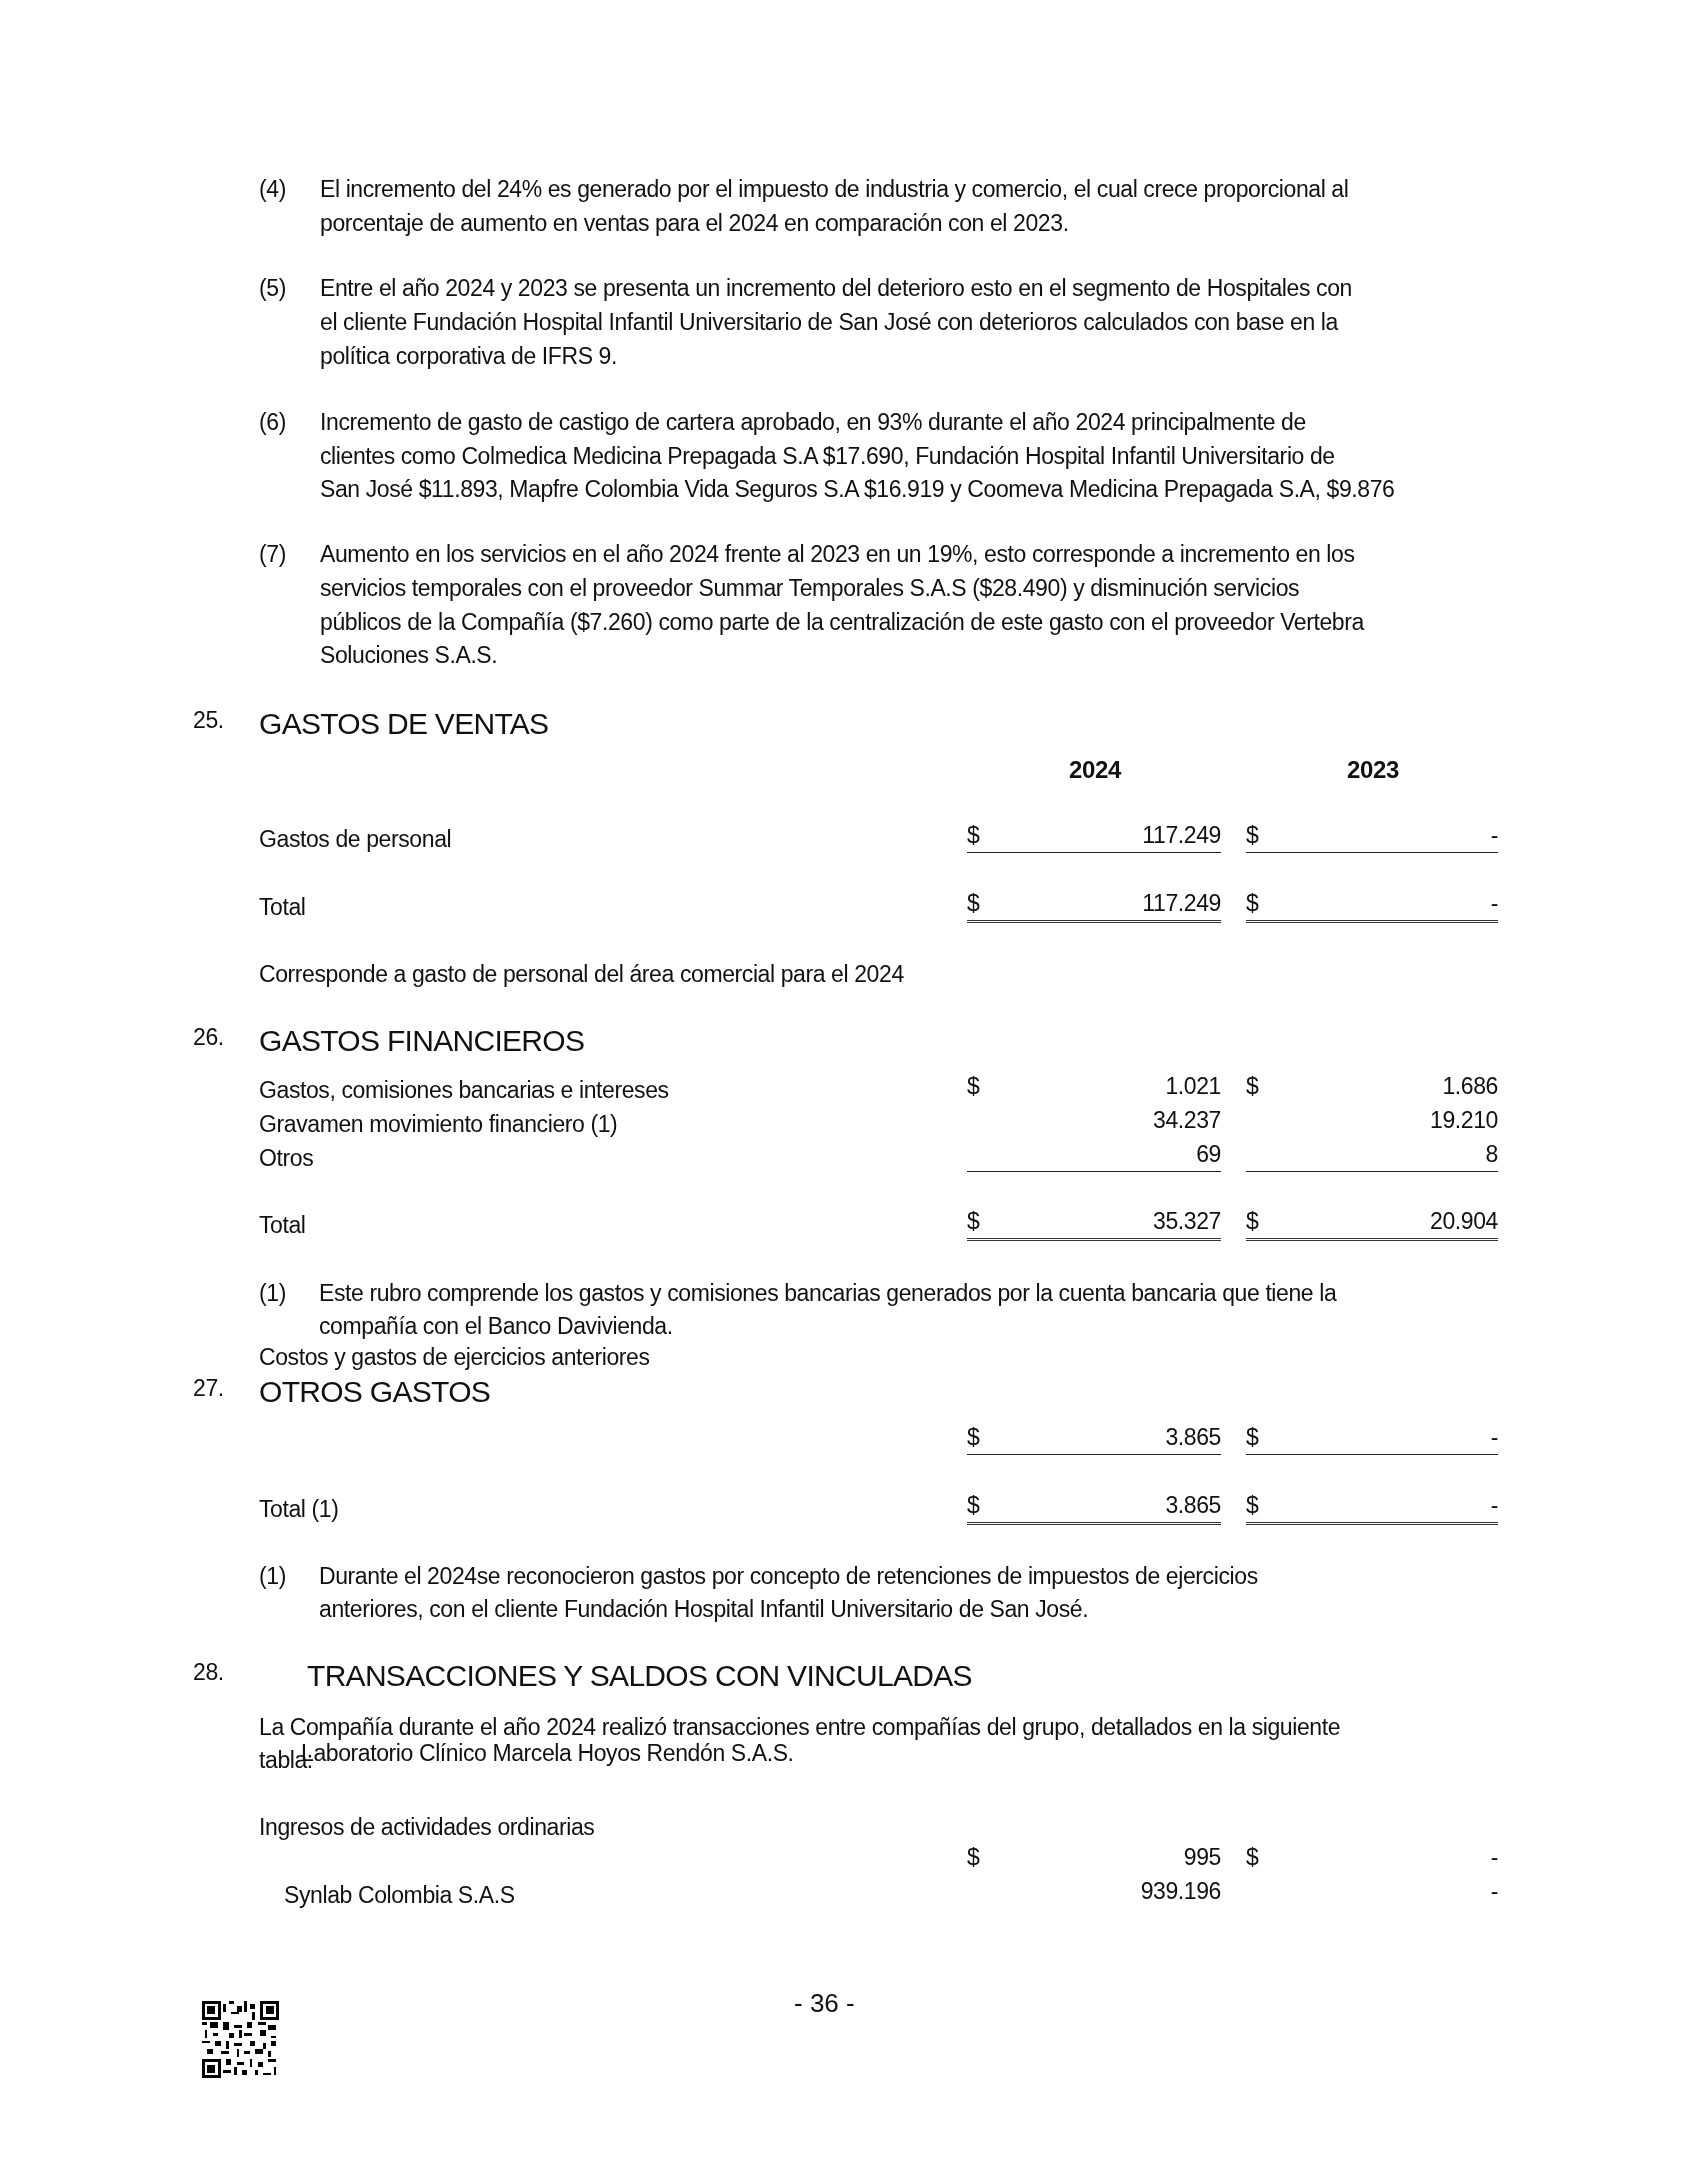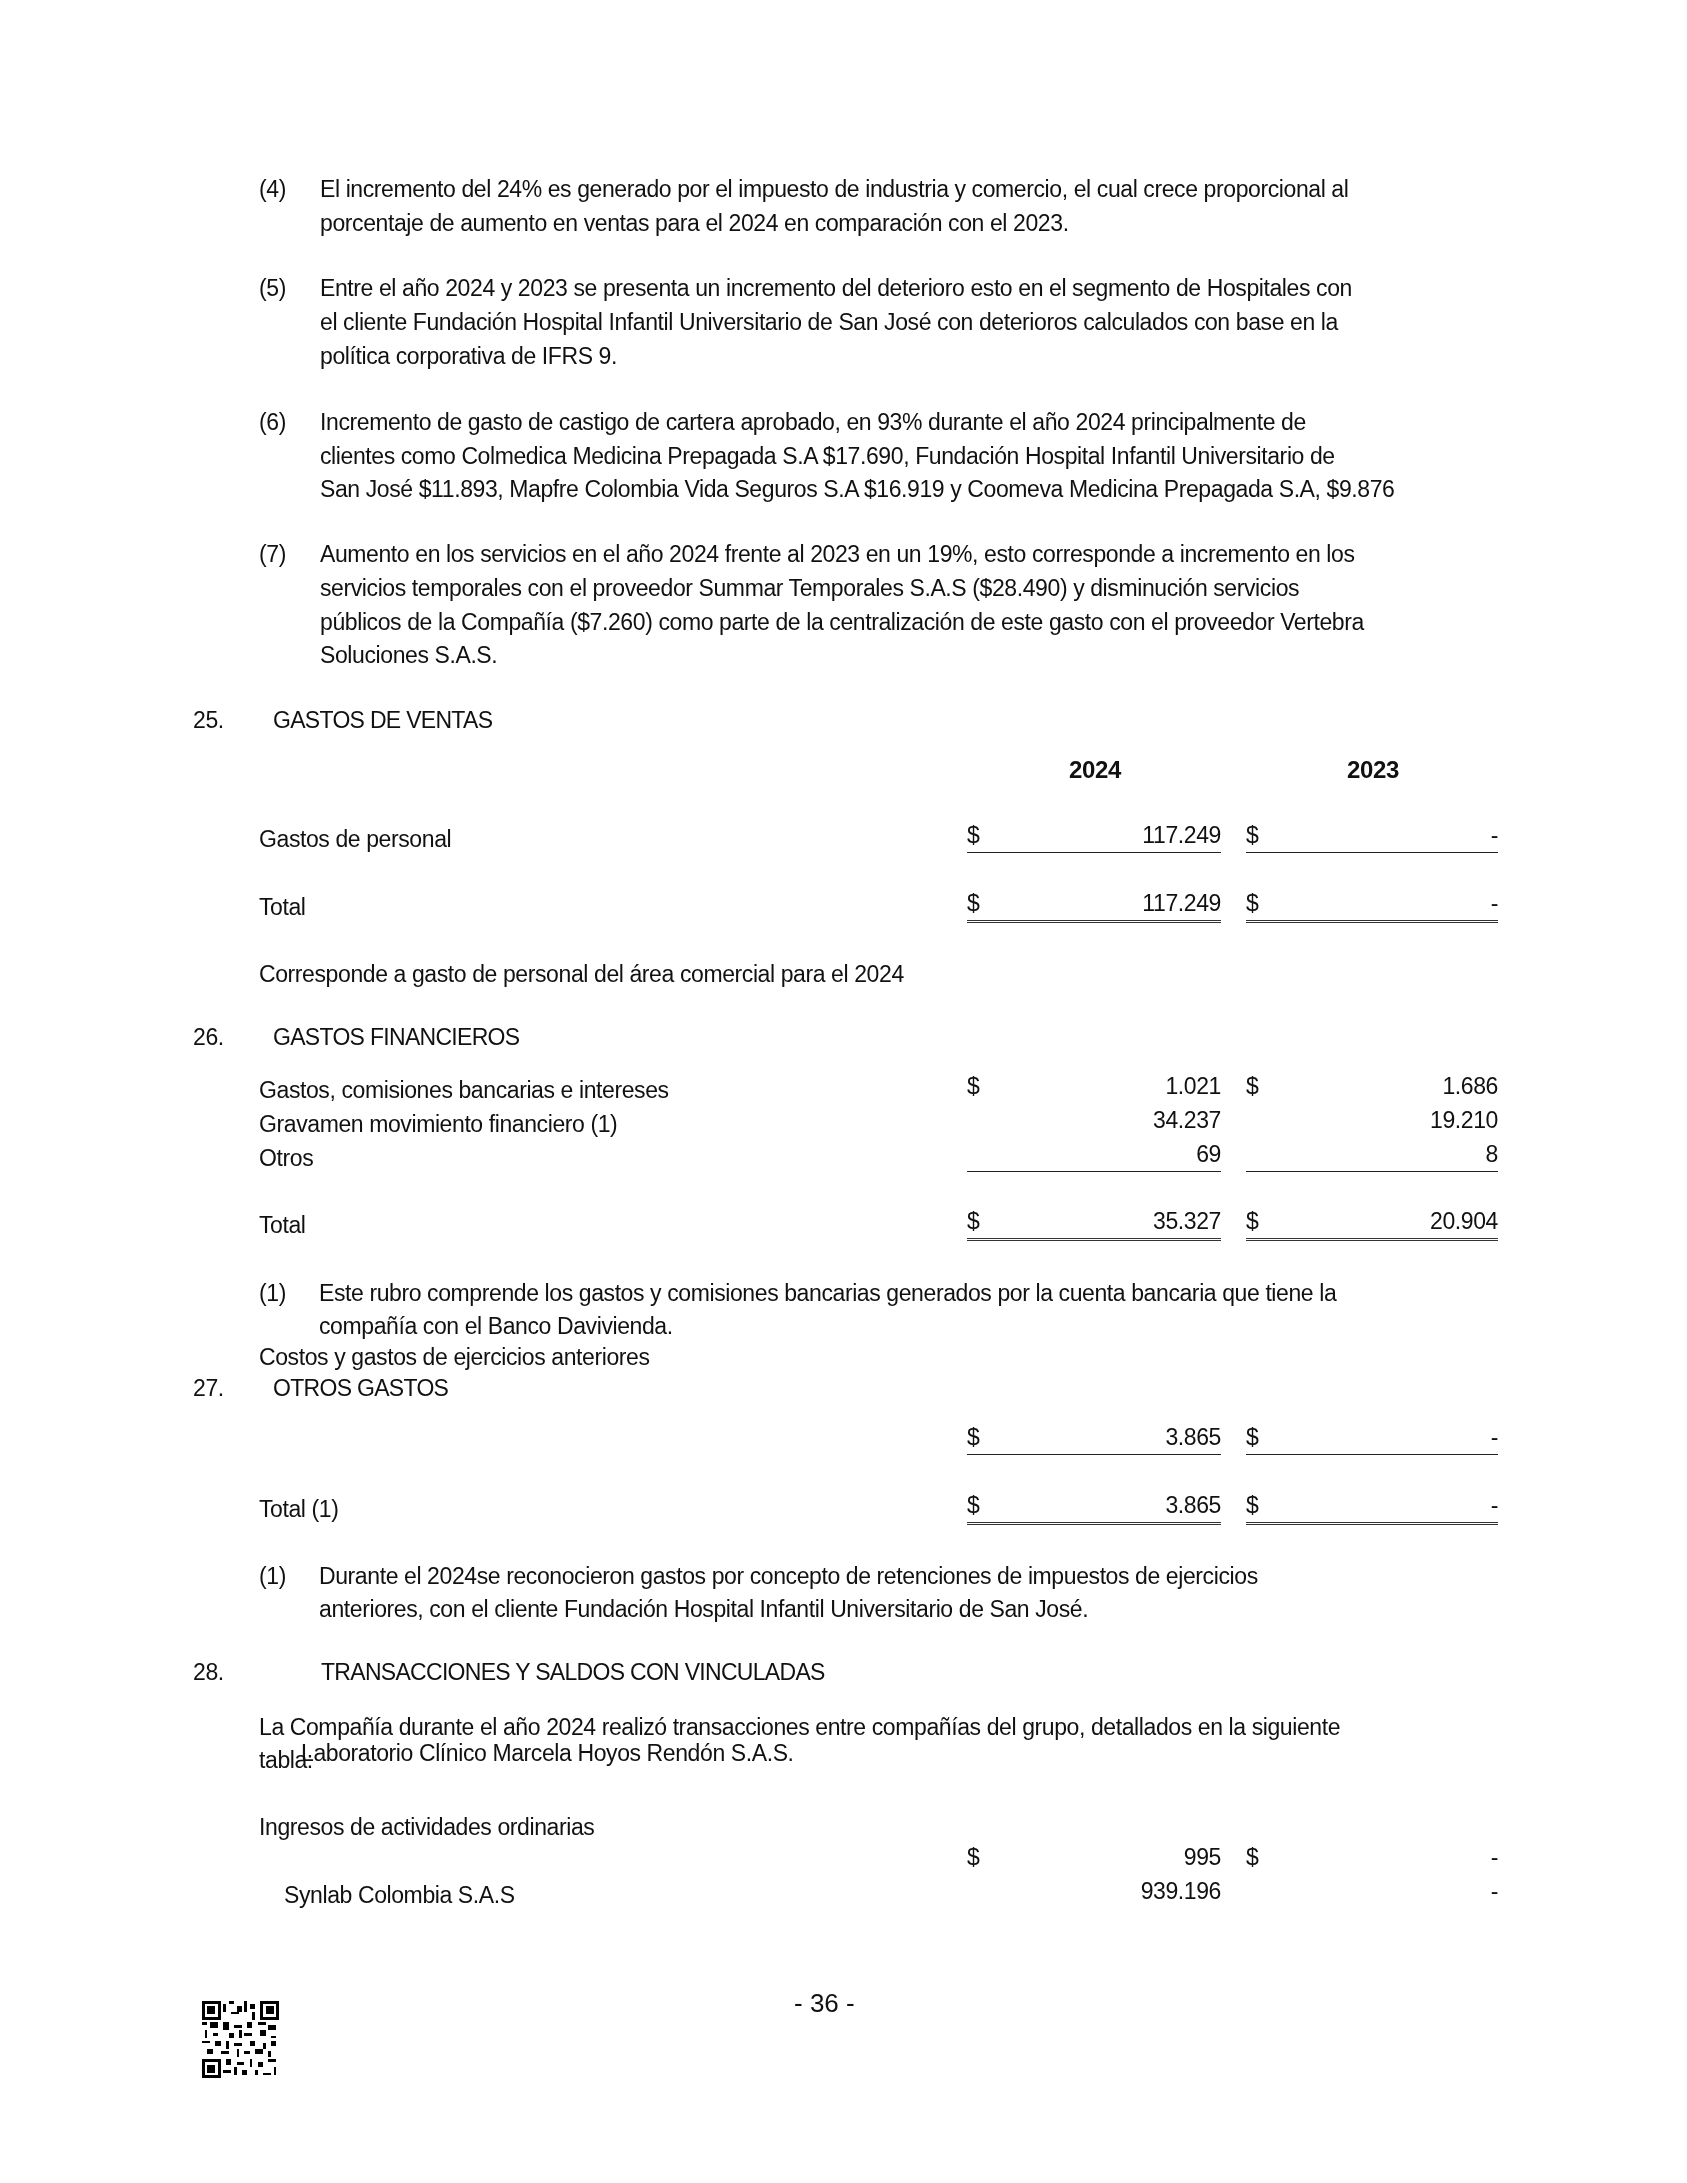--- a/index.html
+++ b/index.html
@@ -2,21 +2,21 @@
 <html style="font-size:10.6px"><head>
 <meta charset="utf-8">
 <style>
   html, body { margin:0; padding:0; background:#ffffff; }
   body { width:1687px; height:2183px; position:relative; overflow:hidden;
          font-family:"Liberation Sans", sans-serif; color:#111; }
   .txt { font-size:23px; line-height:34px; letter-spacing:-0.4px; white-space:nowrap; }
   .para { position:absolute; font-size:23px; line-height:34px; letter-spacing:-0.4px; }
   .num-label { position:absolute; left:259px; width:40px; }
   .sec-num { position:absolute; left:193px; font-size:23px; letter-spacing:-0.4px; }
-  .sec-title { position:absolute; left:273px; font-size:23px; letter-spacing:-0.7px; }
+  .sec-title { position:absolute; left:259px; font-size:30px; letter-spacing:-0.7px; }
   .row-label { position:absolute; left:259px; }
   .cell { position:absolute; height:30px; font-size:23px; letter-spacing:-0.4px; }
   .c24 { left:967px; width:254px; }
   .c23 { left:1246px; width:252px; }
   .cur { position:absolute; left:0; top:0; }
   .val { position:absolute; right:0; top:0; }
   .ul1 { border-bottom:1.3px solid #222; }
   .ul2 { border-bottom:3.3px double #333; }
   .hdr { position:absolute; font-size:24px; font-weight:bold; letter-spacing:-0.3px; text-align:center; width:132px; }
   .qr { position:absolute; left:202px; top:2001px; width:77px; height:77px; }

